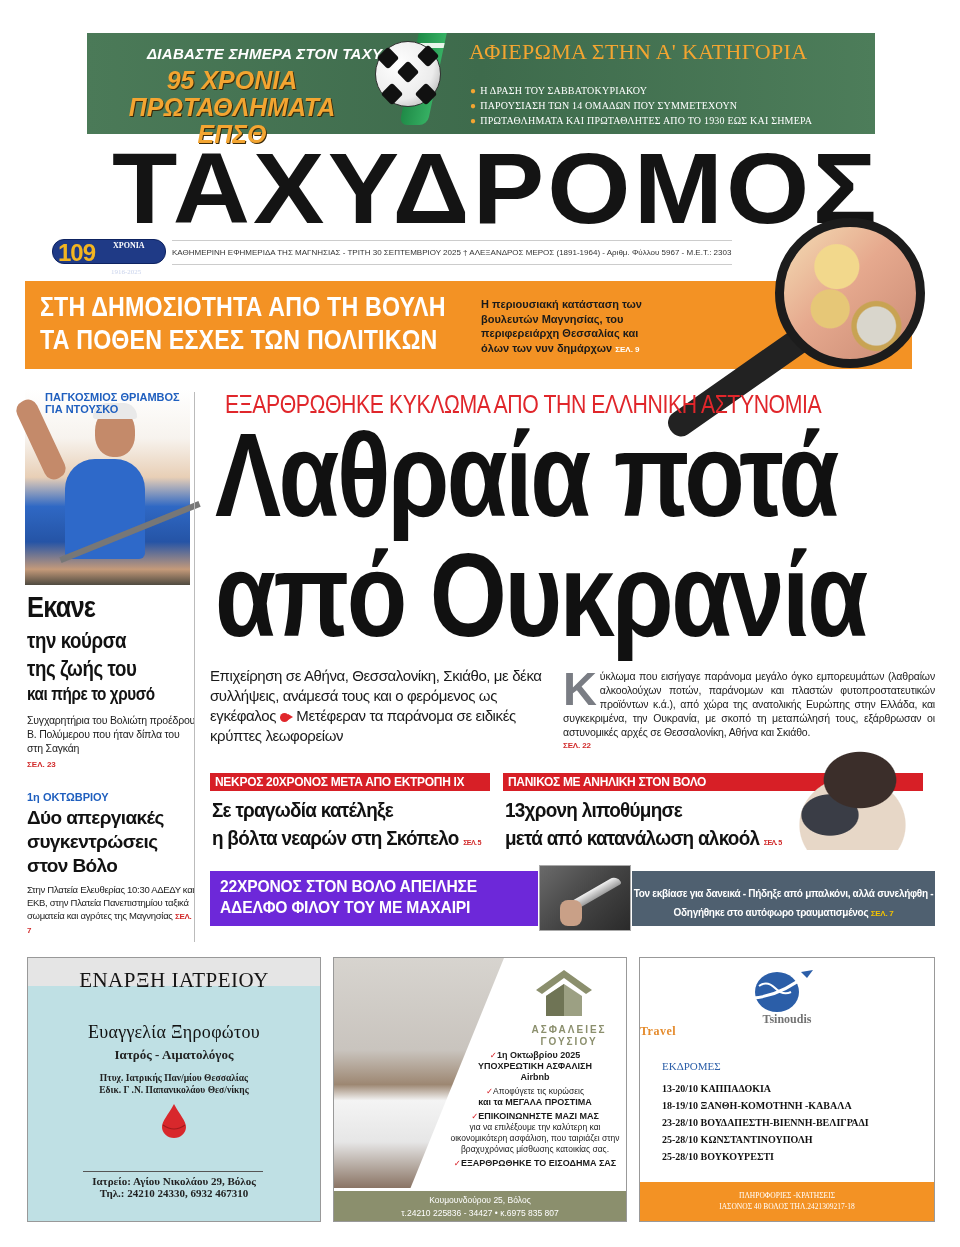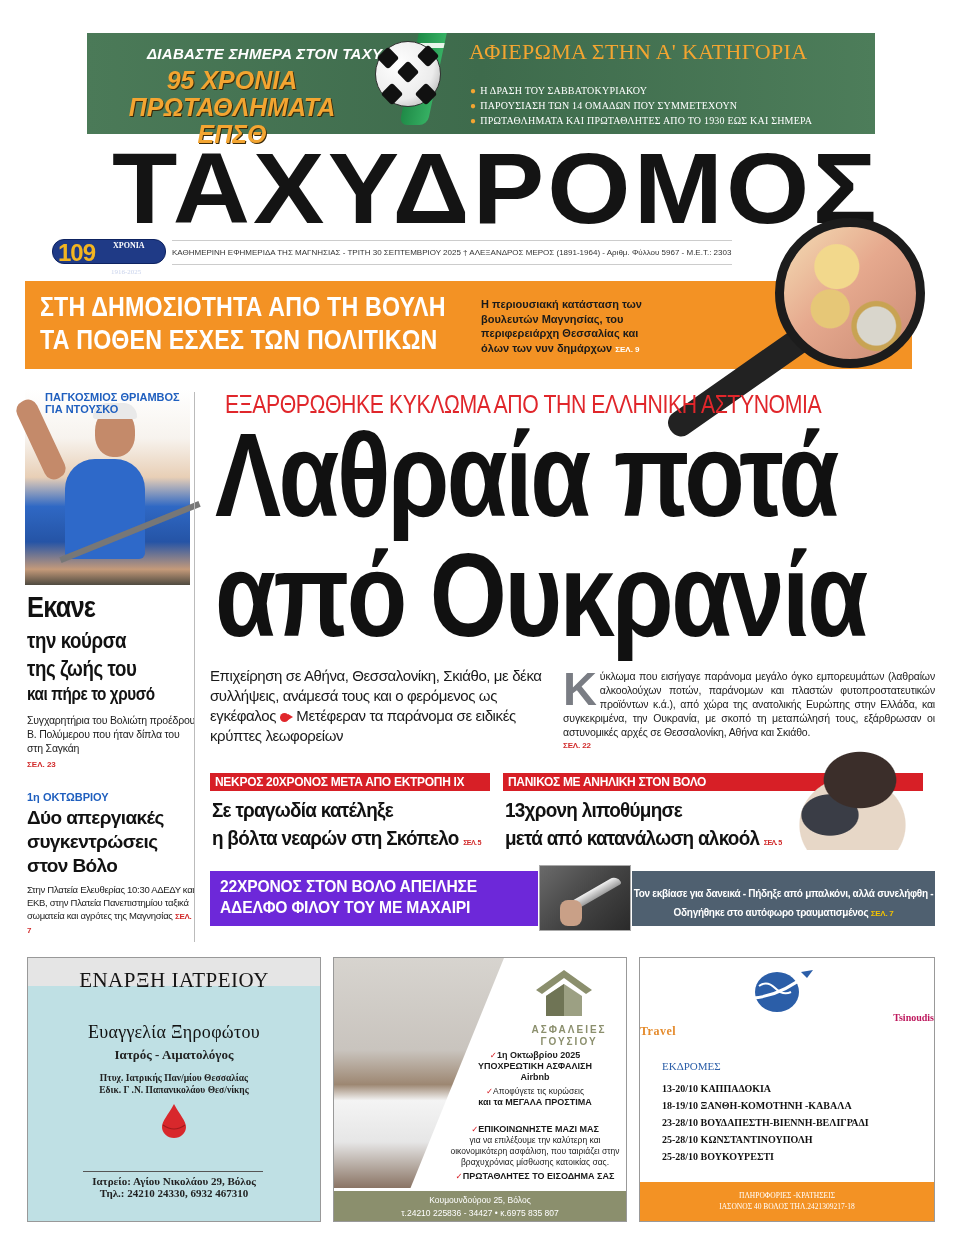--- a/index.html
+++ b/index.html
@@ -96,21 +96,21 @@
   #ad2 .room { left: 0; top: 0; width: 170px; height: 230px; background: linear-gradient(180deg, #d7d4cf 0%, #c9c4be 40%, #9d8772 55%, #f4f4f4 62%, #e6e6e6 80%, #8a7464 100%); clip-path: polygon(0 0, 100% 0, 45% 100%, 0 100%); }
   #ad2 .logo { left: 200px; top: 10px; width: 60px; height: 50px; }
   #ad2 .brand { left: 180px; top: 66px; width: 110px; text-align: center; color: #8b8f6d; font-size: 10px; font-weight: bold; letter-spacing: 2px; line-height: 12px; }
   #ad2 .txt { left: 110px; top: 92px; width: 182px; text-align: center; font-size: 8.5px; line-height: 11px; color: #1a1a1a; }
   #ad2 .txt b { font-size: 9px; }
   #ad2 .chk { color: #d71f26; }
   #ad2 .foot { left: 0; top: 233px; width: 292px; height: 30px; background: #8b8f6d; color: #fff; text-align: center; font-size: 8.5px; line-height: 13px; padding-top: 3px; }
 
   #ad3 { left: 639px; top: 957px; width: 296px; height: 265px; background: #fff; }
   #ad3 .globe { left: 105px; top: 8px; width: 70px; height: 48px; }
-  #ad3 .brand1 { left: 0; top: 54px; width: 294px; text-align: right; color: #be185d; font-family: "Liberation Serif", serif; font-weight: bold; font-size: 10px; }
+  #ad3 .brand1 { left: 0; top: 54px; width: 294px; text-align: center; color: #737373; font-family: "Liberation Serif", serif; font-weight: bold; font-size: 12px; }
   #ad3 .brand2 { left: 0; top: 66px; width: 294px; color: #e58b2c; font-family: "Liberation Serif", serif; font-weight: bold; font-size: 12px; letter-spacing: 0.5px; }
   #ad3 .exc { left: 22px; top: 102px; color: #2b5ea8; font-family: "Liberation Serif", serif; font-size: 11px; }
   #ad3 ul { left: 22px; top: 122px; list-style: none; }
   #ad3 li { font-family: "Liberation Serif", serif; font-weight: bold; font-size: 10px; line-height: 17px; color: #111; }
   #ad3 .foot { left: 0; top: 224px; width: 294px; height: 39px; background: #f39224; color: #fff; text-align: center; font-family: "Liberation Serif", serif; font-size: 7.5px; line-height: 11px; padding-top: 8px; }
 </style>
 </head>
 <body>
 
 <div id="banner" class="abs">
@@ -262,23 +262,23 @@
   <div class="abs brand">
     <div>ΑΣΦΑΛΕΙΕΣ</div>
     <div>ΓΟΥΣΙΟΥ</div>
   </div>
   <div class="abs txt">
     <div><span class="chk">✓</span><b>1η Οκτωβρίου 2025</b></div>
     <div><b>ΥΠΟΧΡΕΩΤΙΚΗ ΑΣΦΑΛΙΣΗ</b></div>
     <div><b>Airbnb</b></div>
     <div style="margin-top:3px"><span class="chk">✓</span><span>Αποφύγετε τις κυρώσεις</span></div>
     <div><b>και τα ΜΕΓΑΛΑ ΠΡΟΣΤΙΜΑ</b></div>
-    <div style="margin-top:16px"><span class="chk">✓</span><b>ΕΠΙΚΟΙΝΩΝΗΣΤΕ ΜΑΖΙ ΜΑΣ</b></div>
+    <div style="margin-top:3px"><span class="chk">✓</span><b>ΕΠΙΚΟΙΝΩΝΗΣΤΕ ΜΑΖΙ ΜΑΣ</b></div>
     <div>για να επιλέξουμε την καλύτερη και οικονομικότερη ασφάλιση, που ταιριάζει στην βραχυχρόνιας μίσθωσης κατοικίας σας.</div>
-    <div style="margin-top:3px"><span class="chk">✓</span><b>ΠΡΩΤΑΘΛΗΤΕΣ ΤΟ ΕΙΣΟΔΗΜΑ ΣΑΣ</b></div>
+    <div style="margin-top:3px"><span class="chk">✓</span><b>ΕΞΑΡΘΡΩΘΗΚΕ ΤΟ ΕΙΣΟΔΗΜΑ ΣΑΣ</b></div>
   </div>
   <div class="abs foot">
     <div>Κουμουνδούρου 25, Βόλος</div>
     <div>τ.24210 225836 - 34427 • κ.6975 835 807</div>
   </div>
 </div>
 
 <div id="ad3" class="abs ad">
   <svg class="abs globe" viewBox="0 0 70 48">
     <ellipse cx="32" cy="26" rx="22" ry="20" fill="#2b5ea8"></ellipse>

